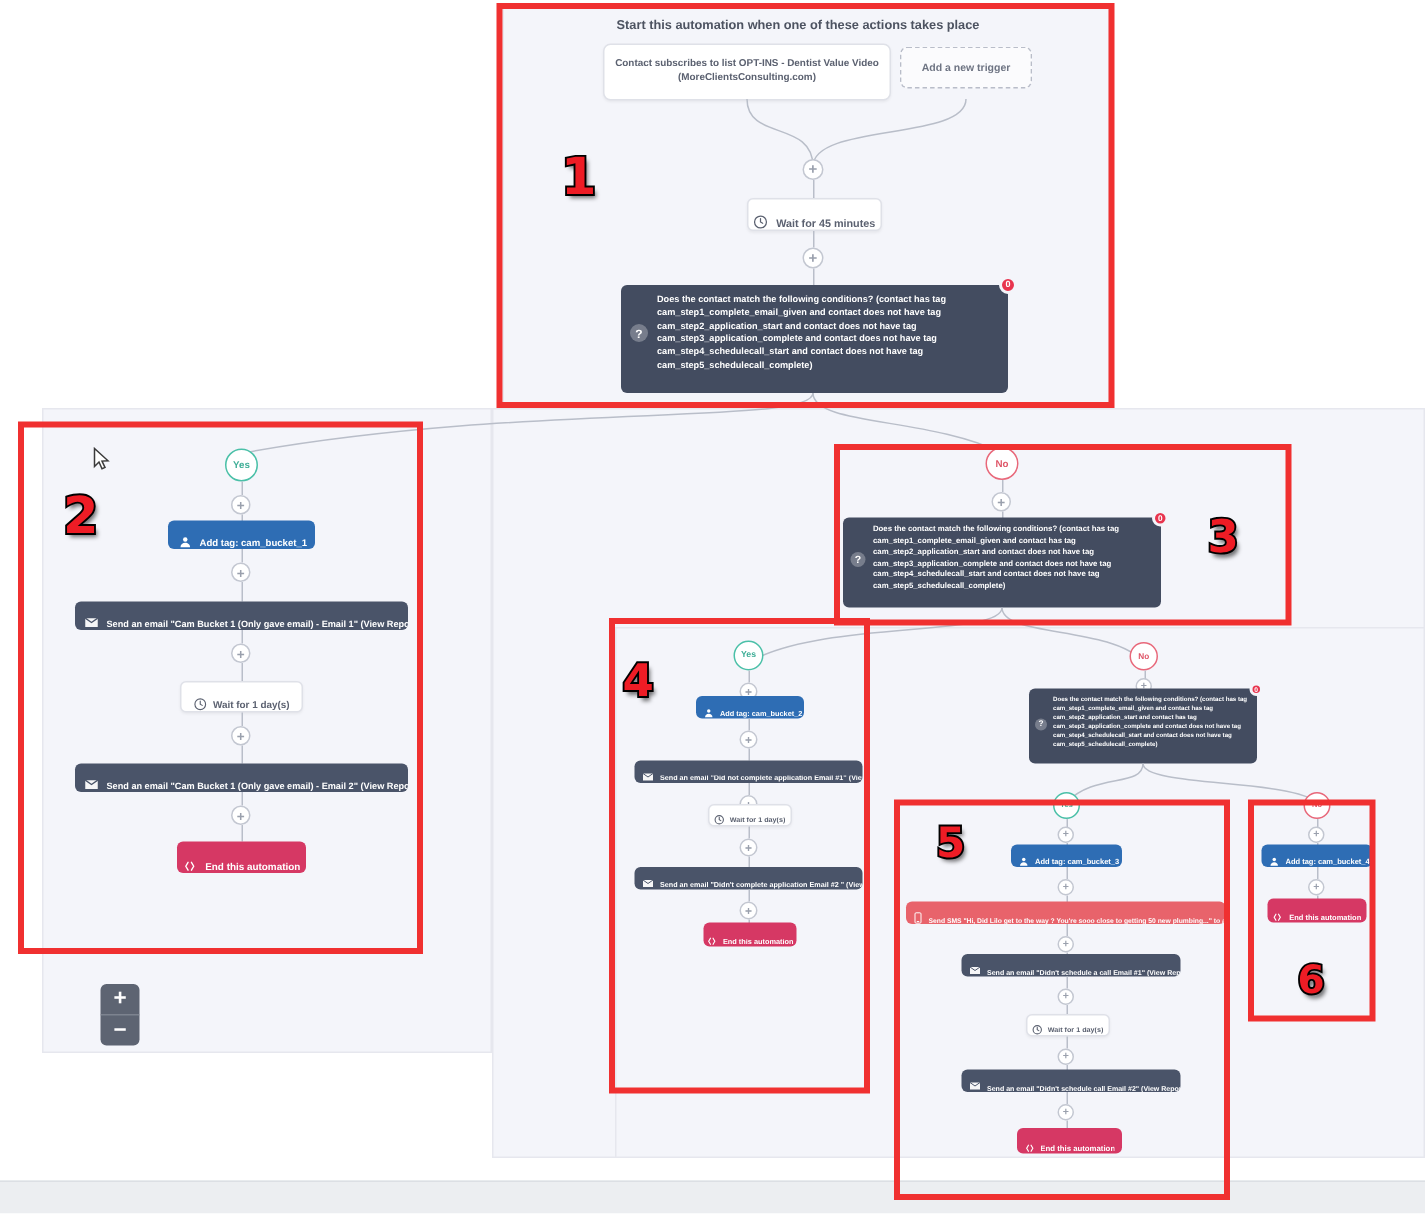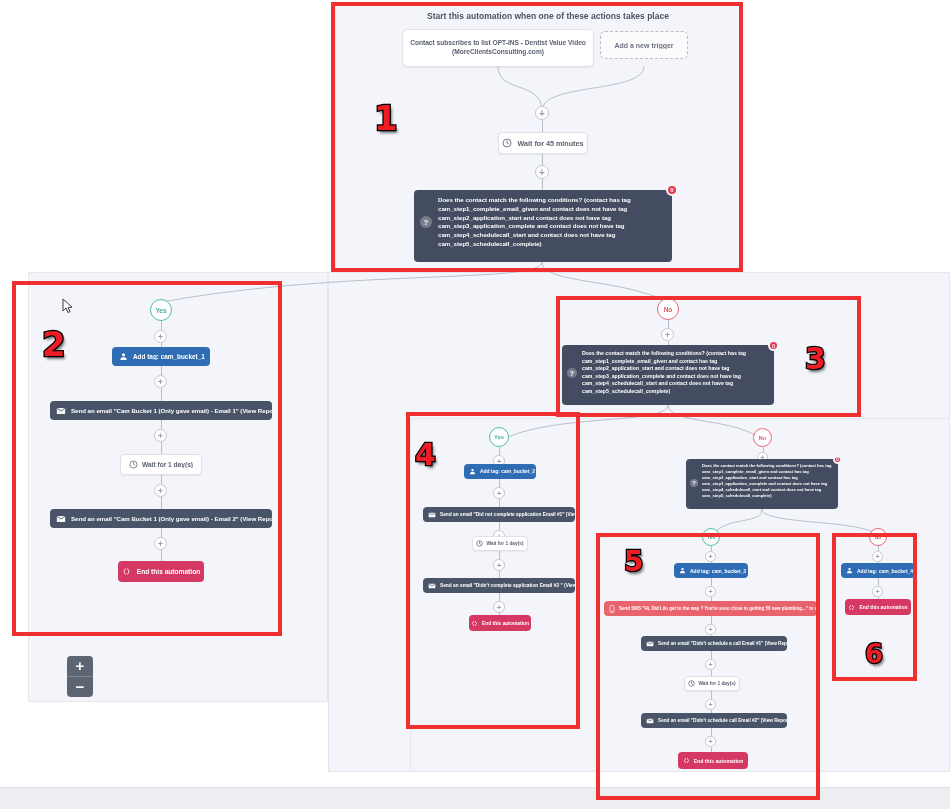--- a/index.html
+++ b/index.html
@@ -40,21 +40,21 @@
     -webkit-text-stroke: 2.5px #000;
     paint-order: stroke fill;
     text-shadow: 2px 3px 3px rgba(0,0,0,.55);
     line-height: 1;
     user-select: none;
   }
 
   
   .node {
     position: absolute;
-    display: flex; align-items: center;
+    display: flex; align-items: flex-end;
     border-radius: 4px;
     font-weight: bold;
     white-space: nowrap;
     overflow: hidden;
   }
   .node .ico { flex:0 0 auto; display:flex; align-items:center; justify-content:center; }
   .node .lbl { overflow:hidden; text-overflow:clip; }
 
   .n-trigger {
     background:#ffffff; border:1px solid #dfe1e8; border-radius:5px;
@@ -135,21 +135,21 @@
 
 <div id="app">
 
   <div class="canvas" style="left:335px; top:3px; width:405px; height:270px;"></div>
   <div class="canvas" style="left:28px; top:272px; width:300px; height:430px;"></div>
   <div class="canvas" style="left:328px; top:272px; width:622px; height:500px;"></div>
   <div class="canvas" style="left:410px; top:418px; width:540px; height:354px;"></div>
 
   <div class="footer-strip"></div>
 
-  <div class="section-title" style="left:368px; top:11px; width:360px; font-size:8.5px;">Start this automation when one of these actions takes place</div>
+  <div class="section-title" style="left:352px; top:11px; width:360px; font-size:8.5px;">Start this automation when one of these actions takes place</div>
 
   <div class="node n-trigger" style="left:402px; top:29px; width:192px; height:38px; font-size:6.6px;">
     <span class="lbl" style="white-space:normal; text-align:center;">Contact subscribes to list OPT-INS - Dentist Value Video (MoreClientsConsulting.com)</span>
   </div>
 
   <div class="node n-trigger-add" style="left:600px; top:31px; width:88px; height:28px; font-size:7px;">
     <span class="lbl">Add a new trigger</span>
   </div>
 
   <svg class="curve" style="left:470px; top:66px; width:190px; height:45px;">

